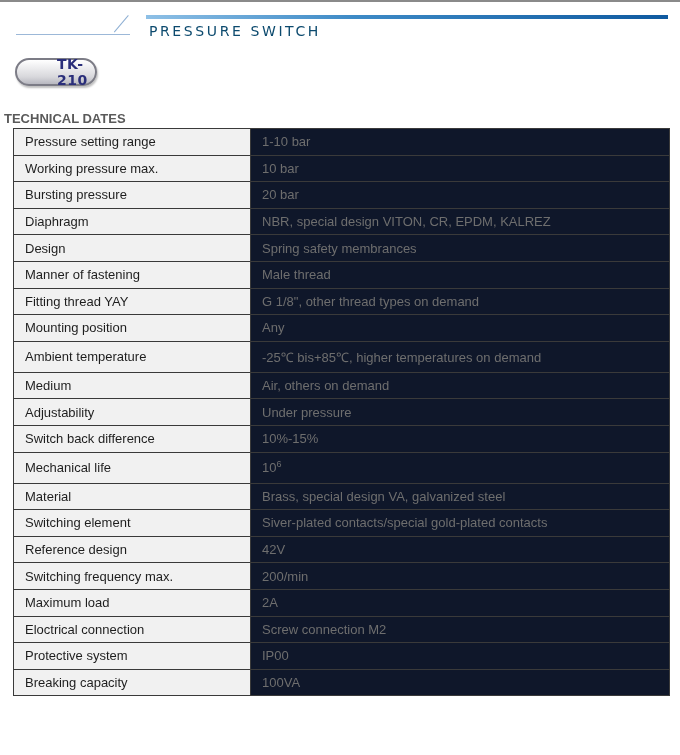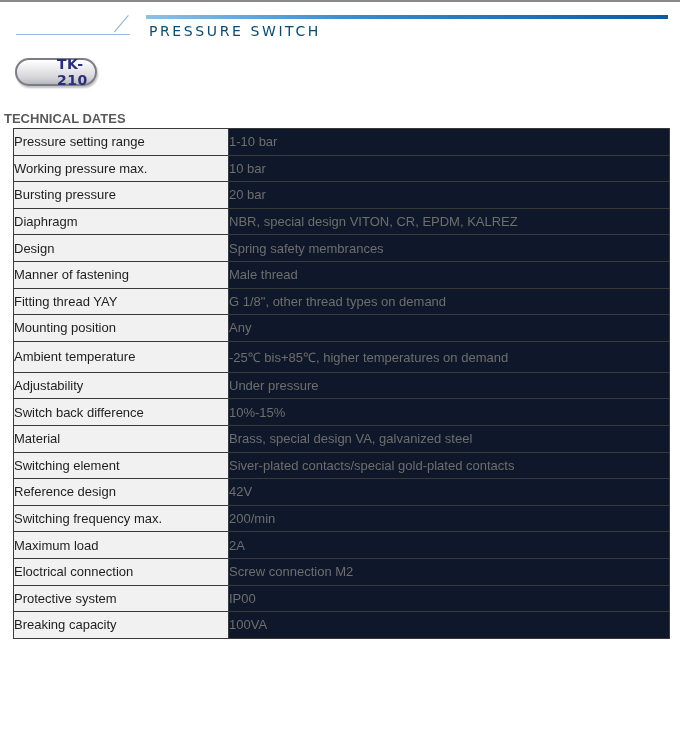--- a/index.html
+++ b/index.html
@@ -20,21 +20,21 @@
                    border-radius: 15px; background: linear-gradient(#ffffff, #d8d8dc 70%, #b8b8c0);
                    border: 2px solid #7c7c86; box-sizing: border-box;
                    box-shadow: 1px 2px 2px rgba(0,0,0,0.25);
                    display: flex; align-items: center; justify-content: center; }
     .model-badge span { font-size: 14px; font-weight: bold; color: #2a2e7a;
                         font-family: "DejaVu Sans", sans-serif; letter-spacing: 0.5px; margin-left: 40px; }
     .section-title { position: absolute; left: 4px; top: 111px; font-size: 13px; font-weight: bold;
                      color: #5a5a5a; }
     table.spec { position: absolute; left: 13px; top: 128px; width: 657px;
                  border-collapse: collapse; table-layout: fixed; }
-    table.spec td { border: 1px solid #3a3a3a; height: 25.6px; padding: 0 0; font-size: 13px;
+    table.spec td { border: 1px solid #3a3a3a; height: 25.6px; padding: 0 11px; font-size: 13px;
                     vertical-align: middle; white-space: nowrap; }
     table.spec td.label { width: 214px; background: #f1f1f1; color: #1e1e1e; }
     table.spec td.value { background: #0f172a; color: #6e6e6e; }
     table.spec tr.tall td { height: 30px; }
     sup { font-size: 9px; }
   </style>
 </head>
 <body>
 
 <div class="top-rule"></div>
@@ -84,26 +84,34 @@
       </tr>
     <tr>
         <td class="label">Mounting position</td>
         <td class="value">Any</td>
       </tr>
     <tr class="tall">
         <td class="label">Ambient temperature</td>
         <td class="value">-25℃ bis+85℃, higher temperatures on demand</td>
       </tr>
     <tr>
+        <td class="label">Medium</td>
+        <td class="value">Air, others on demand</td>
+      </tr>
+    <tr>
         <td class="label">Adjustability</td>
         <td class="value">Under pressure</td>
       </tr>
     <tr>
         <td class="label">Switch back difference</td>
         <td class="value">10%-15%</td>
+      </tr>
+    <tr class="tall">
+        <td class="label">Mechanical life</td>
+        <td class="value"><span>10</span><sup>6</sup></td>
       </tr>
     <tr>
         <td class="label">Material</td>
         <td class="value">Brass, special design VA, galvanized steel</td>
       </tr>
     <tr>
         <td class="label">Switching element</td>
         <td class="value">Siver-plated contacts/special gold-plated contacts</td>
       </tr>
     <tr>

